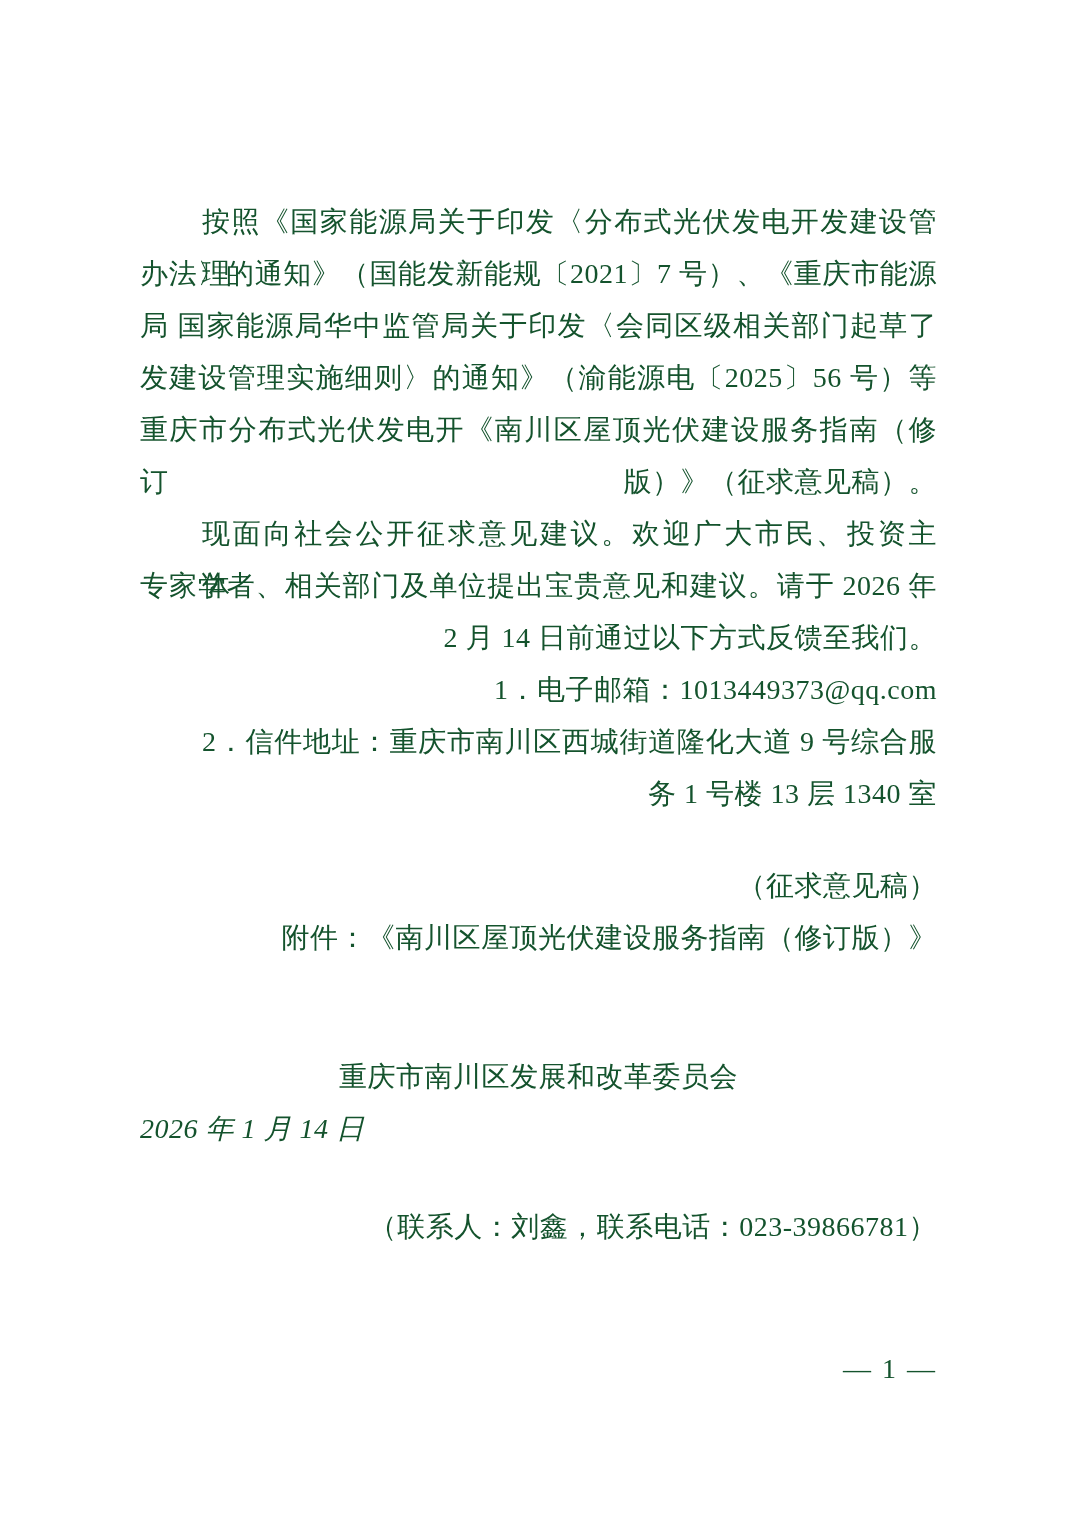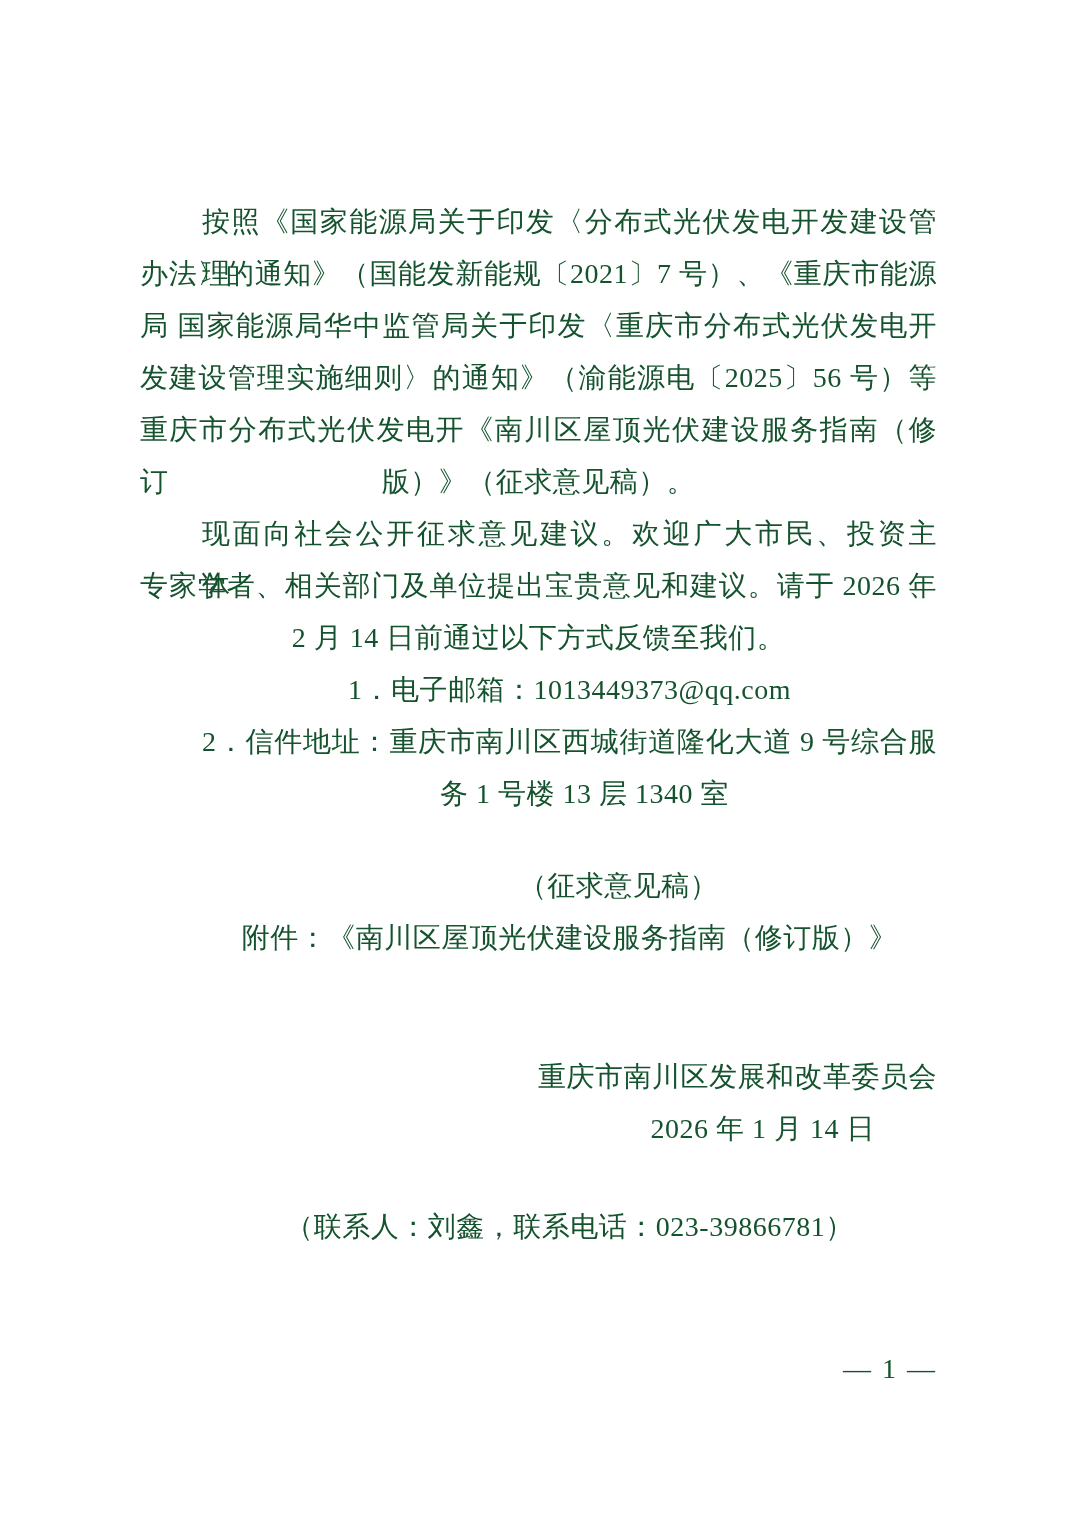--- a/index.html
+++ b/index.html
@@ -25,43 +25,43 @@
     line-height: 52px;
     letter-spacing: 0.5px;
   }
   
   .just {
     text-align: justify;
     text-align-last: justify;
   }
   
   .last {
-    text-align: center;
+    text-align: right;
   }
   .indent-2 { padding-left: 62px; }   
   .indent-3 { padding-left: 92px; }   
   .indent-5 { padding-left: 160px; }  
 
   .attachment-block { margin-top: 40px; }
   .signature-block { margin-top: 87px; }
-  .sig-agency { text-align: right; }
-  .sig-date { text-align: right; padding-right: 62px; }
+  .sig-agency { text-align: center; }
+  .sig-date { text-align: left; padding-right: 62px; font-style: italic; }
   .contact-note-block { margin-top: 46px; }
   .footer-block { margin-top: 90px; }
   .page-number { text-align: right; letter-spacing: 2px; }
 </style>
 </head>
 <body>
 
 <div class="page">
 
   <div>
     <div class="line just indent-2">按照《国家能源局关于印发〈分布式光伏发电开发建设管理</div>
     <div class="line just">办法〉的通知》（国能发新能规〔2021〕7 号）、《重庆市能源</div>
-    <div class="line just">局 国家能源局华中监管局关于印发〈重庆市分布式光伏发电开</div>
+    <div class="line just">局 国家能源局华中监管局关于印发〈会同区级相关部门起草了</div>
     <div class="line just">发建设管理实施细则〉的通知》（渝能源电〔2025〕56 号）等</div>
     <div class="line just">重庆市分布式光伏发电开《南川区屋顶光伏建设服务指南（修订</div>
     <div class="line last">版）》（征求意见稿）。</div>
   </div>
 
   <div>
     <div class="line just indent-2">现面向社会公开征求意见建议。欢迎广大市民、投资主体、</div>
     <div class="line just">专家学者、相关部门及单位提出宝贵意见和建议。请于 2026 年</div>
     <div class="line last">2 月 14 日前通过以下方式反馈至我们。</div>
   </div>

